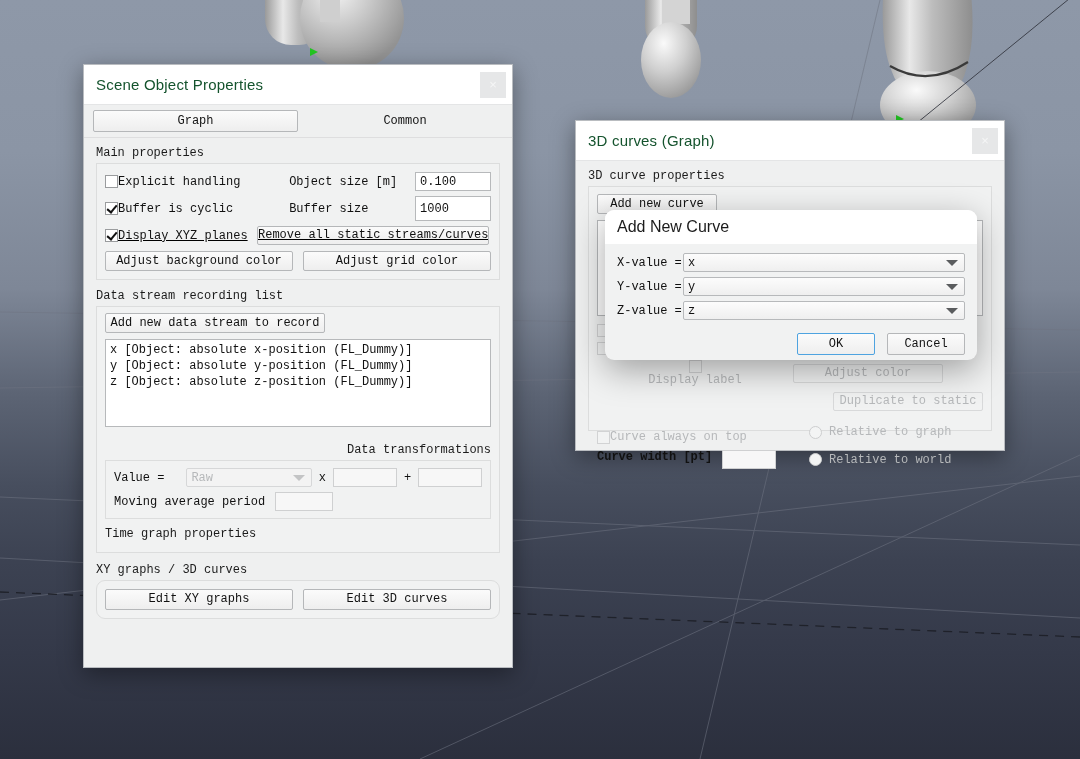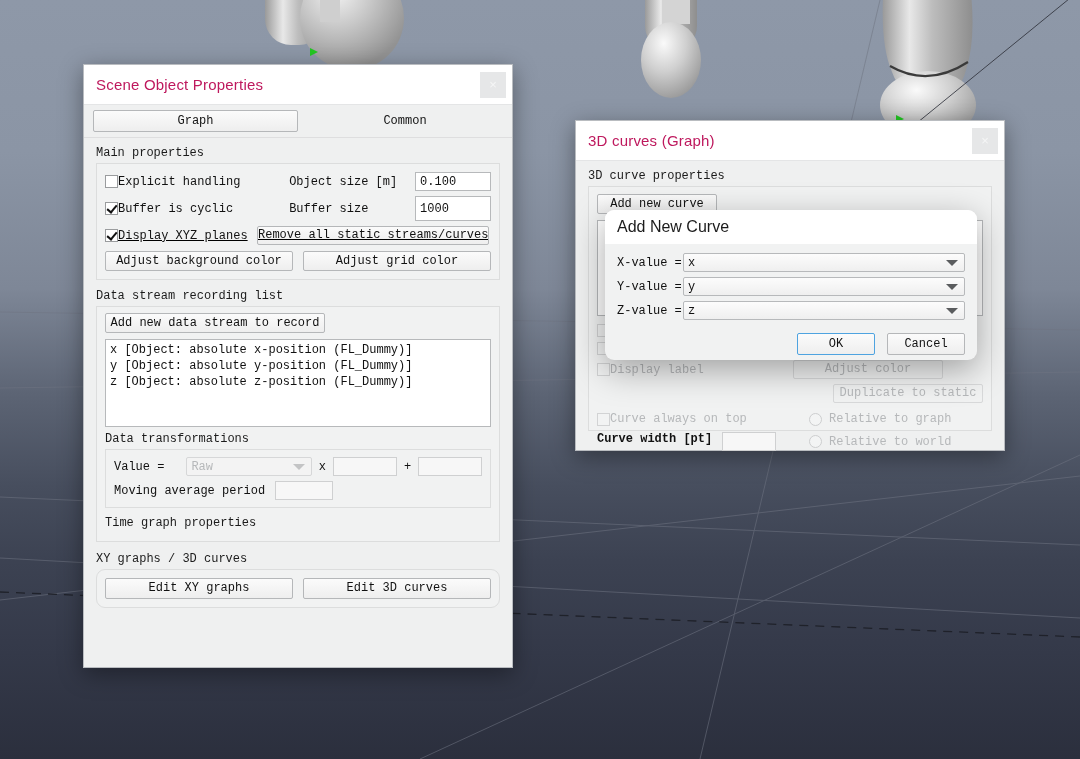--- a/index.html
+++ b/index.html
@@ -29,21 +29,21 @@
   }
   .win-title{
     background:#ffffff;
     height:40px;
     display:flex;align-items:center;
     padding:0 0 0 12px;
     border-bottom:1px solid #e4e5e6;
     box-sizing:border-box;
   }
   .win-title .t{
-    font-size:15px;color:#be185d;letter-spacing:.2px;
+    font-size:15px;color:#14532d;letter-spacing:.2px;
     flex:1;
   }
   .win-close{
     width:26px;height:26px;margin-right:6px;
     background:#e6e7e8;color:#f5f6f6;
     font-size:13px;line-height:26px;text-align:center;
     cursor:default;
   }
 
   
@@ -256,21 +256,21 @@
 
     <div class="sec-label" style="margin-top:9px;">Data stream recording list</div>
     <div class="group" style="padding:6px 8px 8px 8px;">
       <div class="btn" style="width:220px;height:20px;line-height:18px;margin-bottom:6px;">Add new data stream to record</div>
       <div class="listbox" style="height:88px;">
         <div>x [Object: absolute x-position (FL_Dummy)]</div>
         <div>y [Object: absolute y-position (FL_Dummy)]</div>
         <div>z [Object: absolute z-position (FL_Dummy)]</div>
       </div>
 
-      <div class="sec-label" style="margin-top:5px;">Data transformations</div>
+      <div class="sec-label" style="margin-top:16px;text-align:right;">Data transformations</div>
       <div class="group" style="padding:7px 8px;">
         <div style="display:flex;align-items:center;gap:7px;margin-bottom:5px;">
           <div class="mono" style="width:68px;">Value =</div>
           <div class="sel dis" style="width:130px;height:19px;">
             <span class="v">Raw</span>
             <span class="arrow"></span>
           </div>
           <div class="mono">x</div>
           <div class="field empty" style="width:66px;height:19px;"></div>
           <div class="mono">+</div>
@@ -310,34 +310,34 @@
       <div class="listbox" style="height:96px;"></div>
 
       <div style="margin-top:8px;">
         <div class="cbrow dis" style="margin-bottom:5px;">
           <span class="cb dis"></span>
         </div>
         <div class="cbrow dis" style="margin-bottom:5px;">
           <span class="cb dis"></span>
         </div>
         <div style="display:flex;align-items:center;">
-          <div class="cbrow dis" style="width:196px;">
+          <div class="cbrow dis" style="width:196px;flex-direction:column;">
             <span class="cb dis"></span>
             <span>Display label</span>
           </div>
           <div class="btn dis" style="width:150px;height:19px;line-height:17px;">Adjust color</div>
         </div>
       </div>
 
       <div style="display:flex;justify-content:flex-end;margin-top:5px;">
         <div class="btn dis" style="width:150px;height:19px;line-height:17px;">Duplicate to static</div>
       </div>
 
       <div style="display:flex;align-items:center;margin-top:9px;">
-        <div class="cbrow dis" style="width:212px;">
+        <div class="cbrow dis" style="width:212px;margin-top:10px;">
           <span class="cb dis"></span>
           <span>Curve always on top</span>
         </div>
         <div style="display:flex;align-items:center;gap:7px;">
           <span class="radio"></span>
           <span class="mono" style="color:#b6b8ba;">Relative to graph</span>
         </div>
       </div>
 
       <div style="display:flex;align-items:center;margin-top:6px;">

